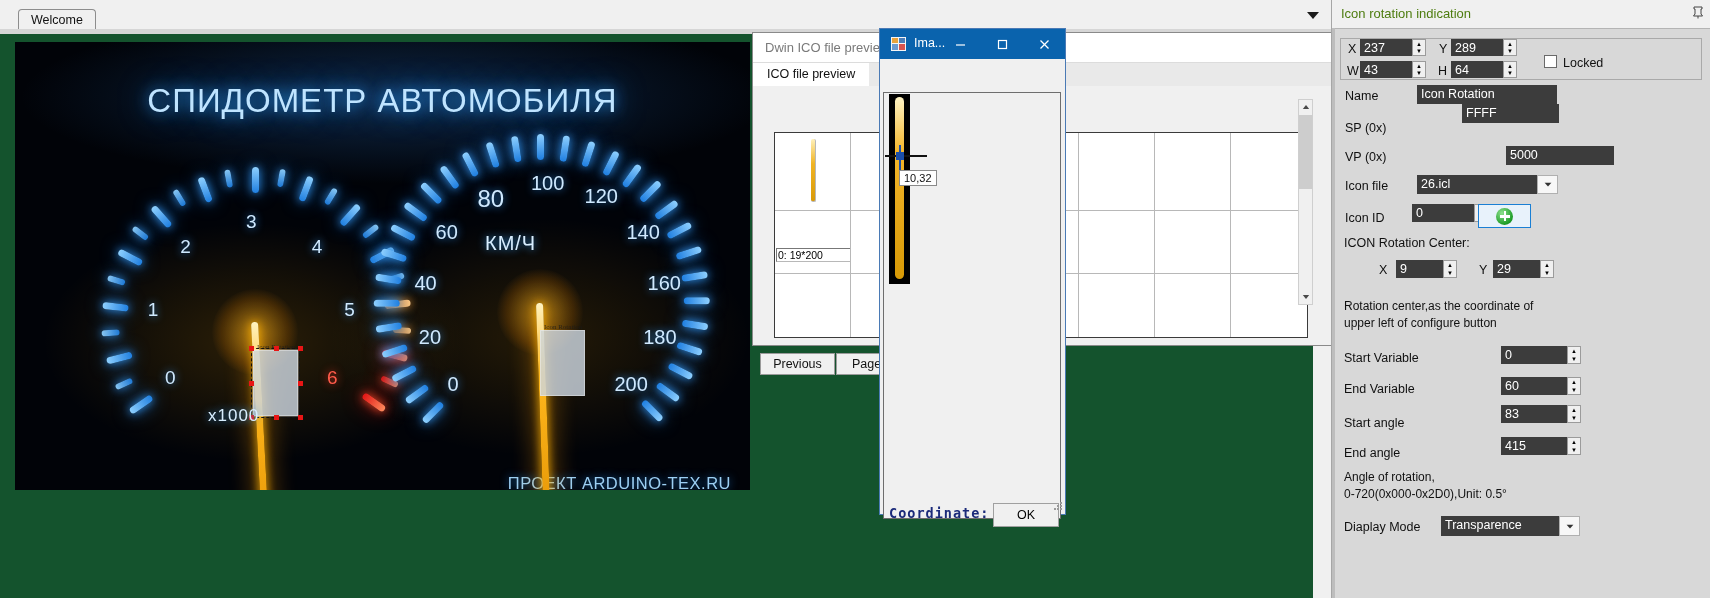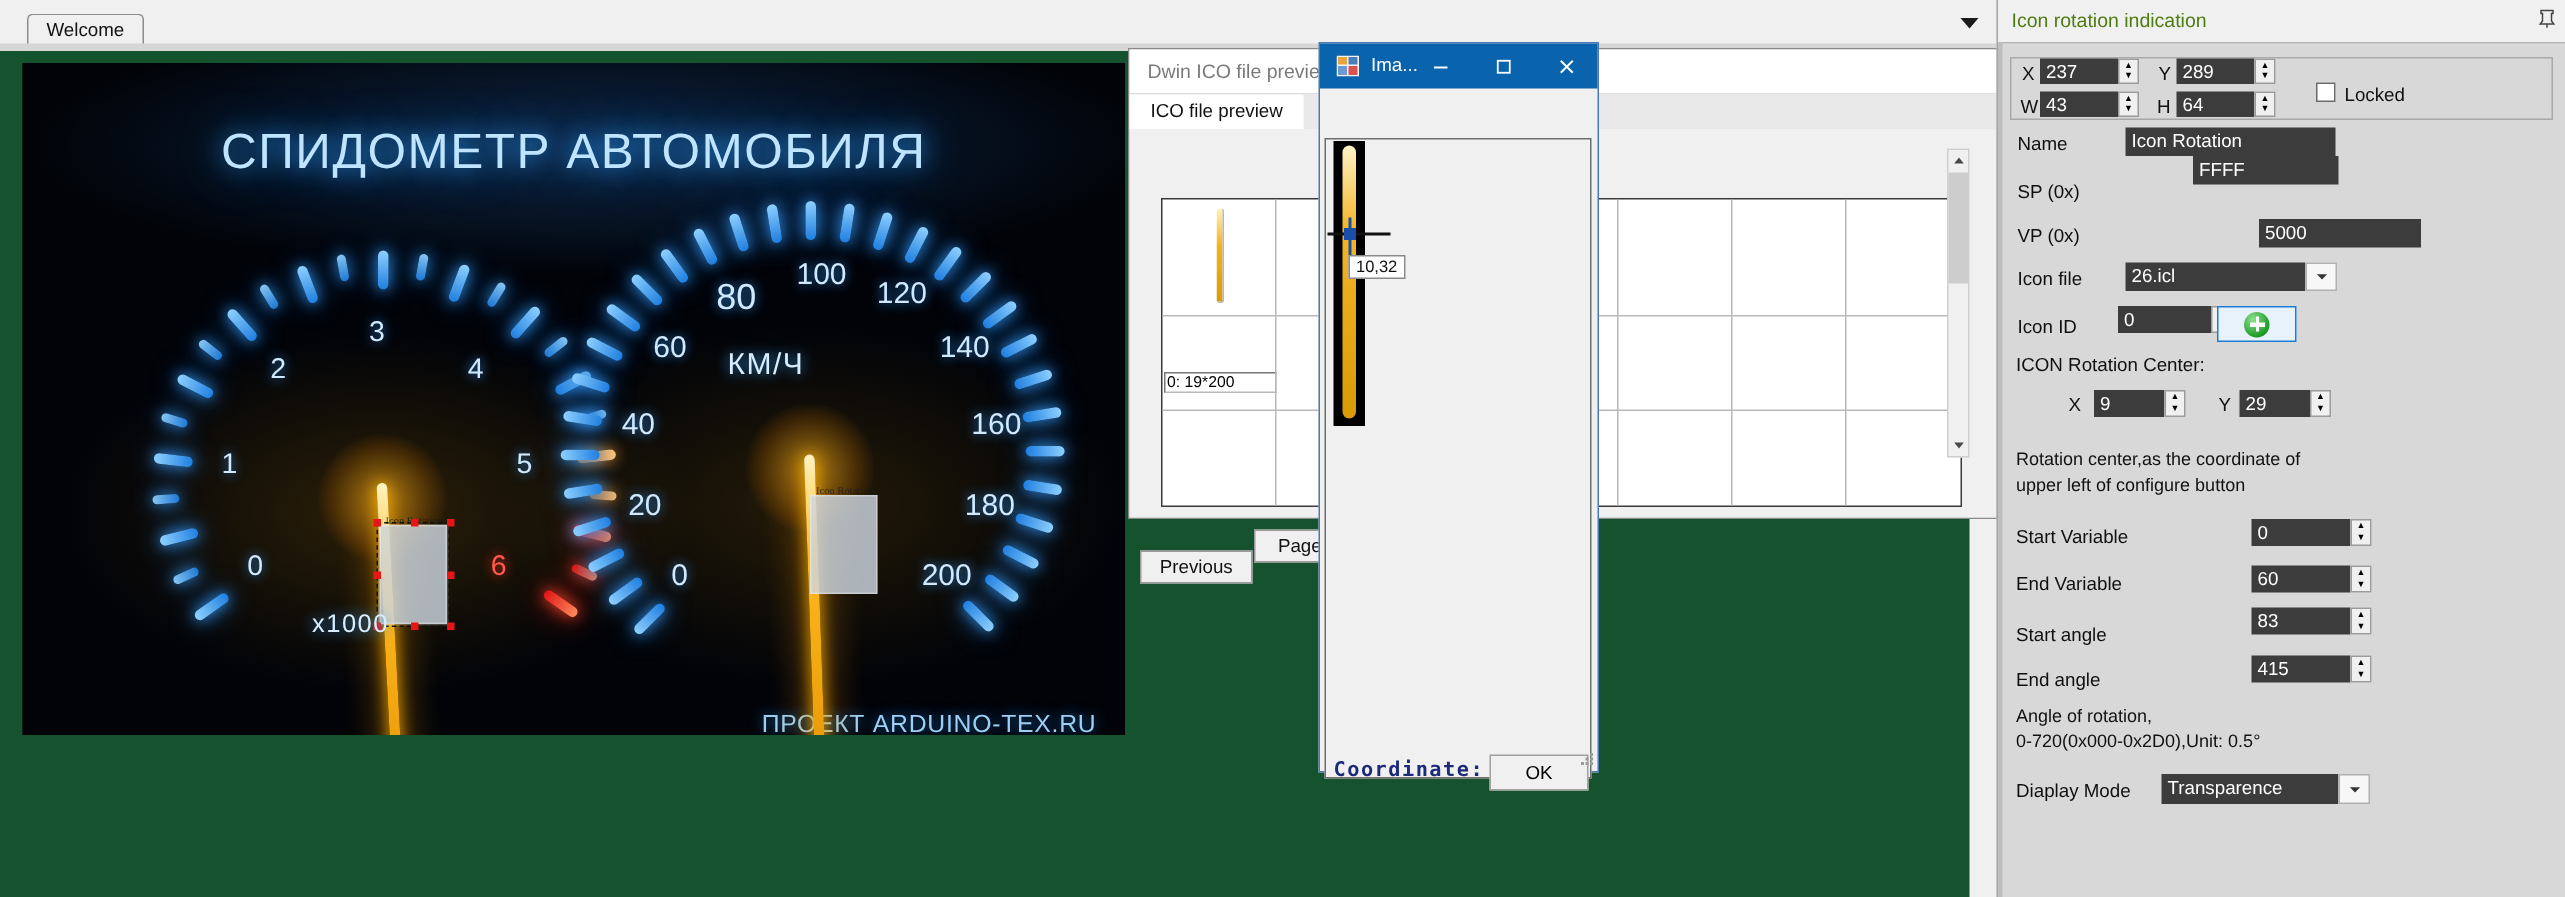--- a/index.html
+++ b/index.html
@@ -575,21 +575,21 @@
         <div></div>
       <div></div>
         <div></div>
       <div></div>
         <div></div>
       <div></div>
         <div></div>
       <div></div>
         <div></div>
     </div>
-    <div class="ico-btn" style="left:7px;top:281px;width:75px;">Previous</div>
+    <div class="ico-btn" style="left:7px;top:267px;width:75px;">Previous</div>
     <div class="ico-btn" style="left:83px;top:267px;width:75px;">Page: 1</div>
   </div>
 </div>
 
 <div class="abs" id="ico-scroll" style="left:1298px;top:99px;">
   <div class="sb-arrow" style="top:0;">
     <svg width="8" height="6" viewBox="0 0 8 6">
         <path d="M4 1 L7.2 5 L0.8 5 Z" fill="#4a4a4a"></path>
       </svg>
   </div>

